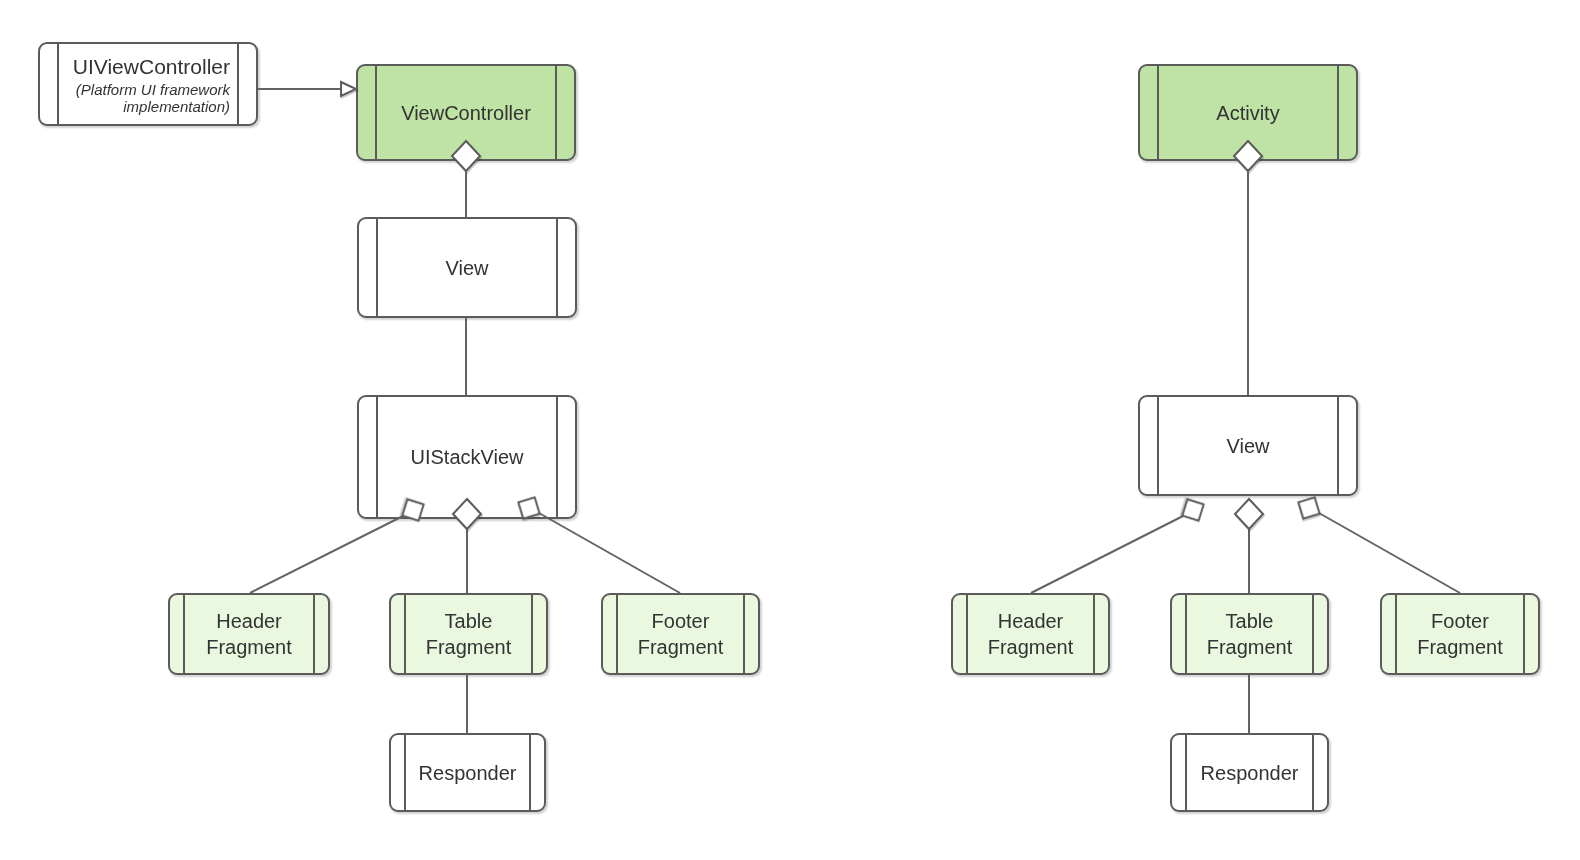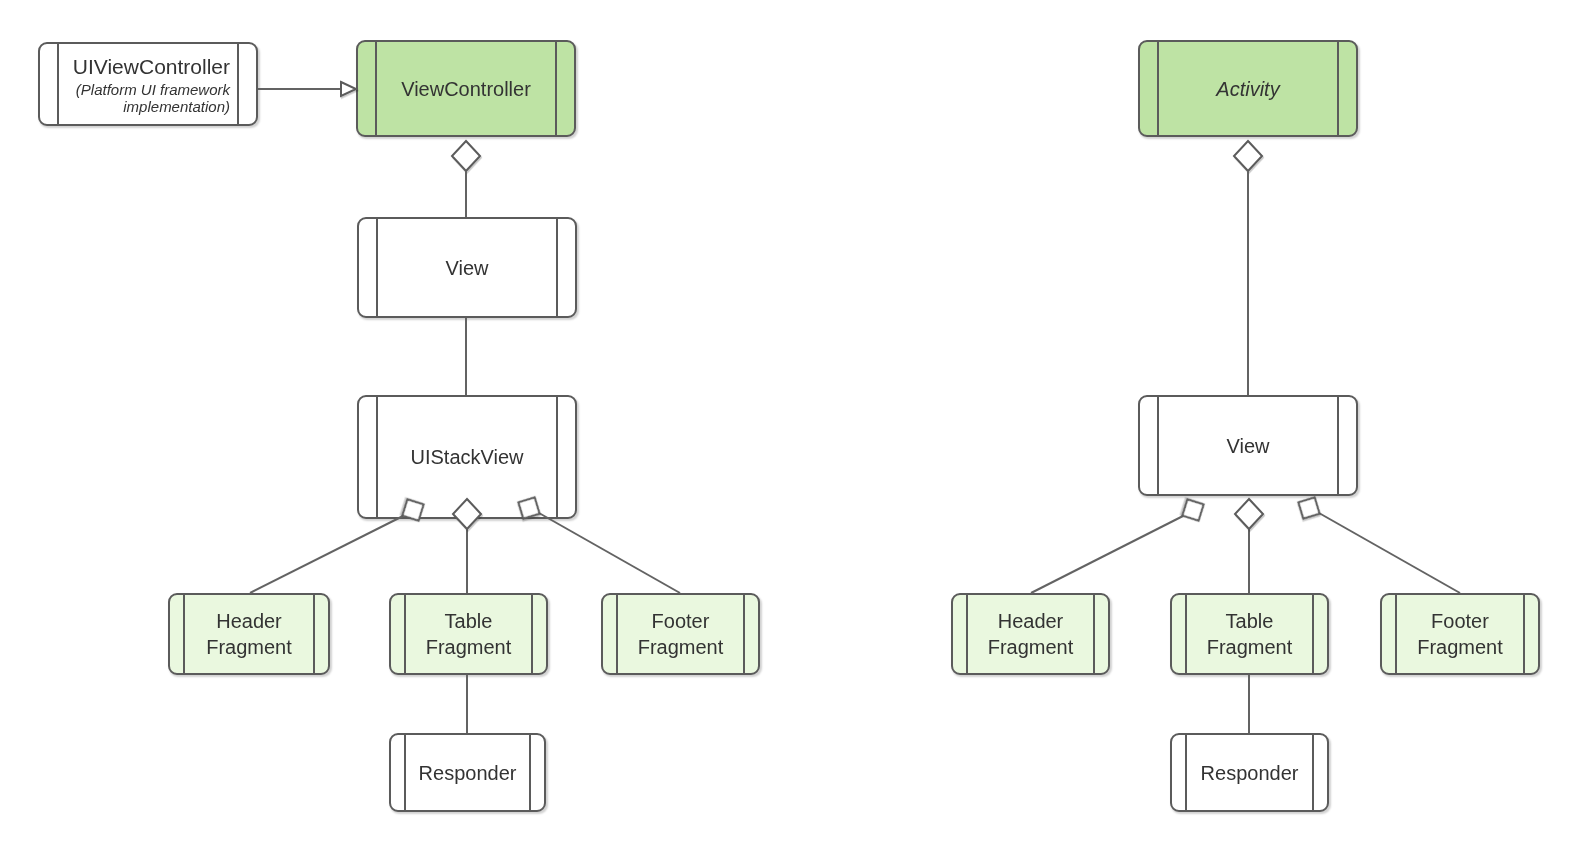--- a/index.html
+++ b/index.html
@@ -25,21 +25,21 @@
     background: var(--white-fill, #ffffff);
     display: flex;
     align-items: center;
     justify-content: center;
     text-align: center;
     color: var(--text, #333333);
     font-size: 20px;
     line-height: 26px;
     box-shadow: 1.5px 2px 2px rgba(0,0,0,0.18);
   }
-  .node.green { background: var(--green-fill, #bee3a4); }
+  .node.green { background: var(--green-fill, #bee3a4); margin-top: 24px; }
   .node.pale  { background: var(--pale-green-fill, #eaf8df); }
   .node .bar {
     position: absolute;
     top: 0;
     bottom: 0;
     width: 0;
     border-left: 2.5px solid var(--node-border, #5b5b5b);
   }
   .node .bar.l { left: 17px; }
   .node .bar.r { right: 17px; }
@@ -115,21 +115,21 @@
     <span class="bar r"></span>
     <span class="lbl">Footer Fragment</span>
   </div>
 
   <div class="node sm" style="left:389px; top:733px; width:157px; height:79px;">
     <span class="bar l"></span>
     <span class="bar r"></span>
     <span class="lbl">Responder</span>
   </div>
 
-  <div class="node green" style="left:1138px; top:40px; width:220px; height:97px;font-style:italic;">
+  <div class="node green" style="left:1138px; top:40px; width:220px; height:97px;">
     <span class="bar l"></span>
     <span class="bar r"></span>
     <span class="lbl">Activity</span>
   </div>
 
   <div class="node" style="left:1138px; top:395px; width:220px; height:101px;">
     <span class="bar l"></span>
     <span class="bar r"></span>
     <span class="lbl">View</span>
   </div>

